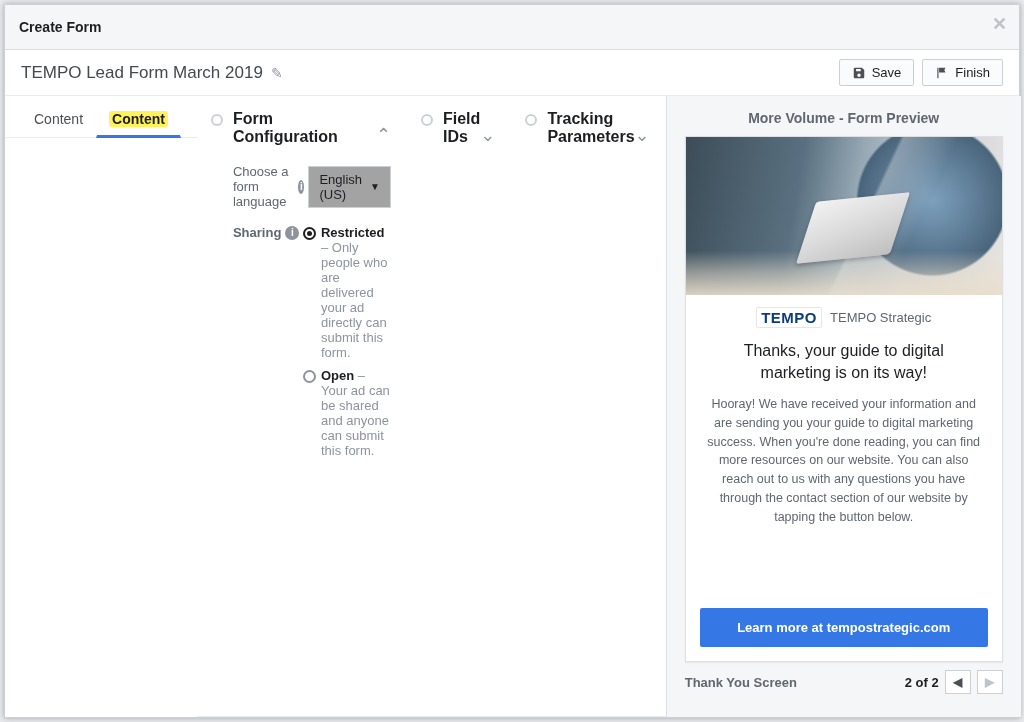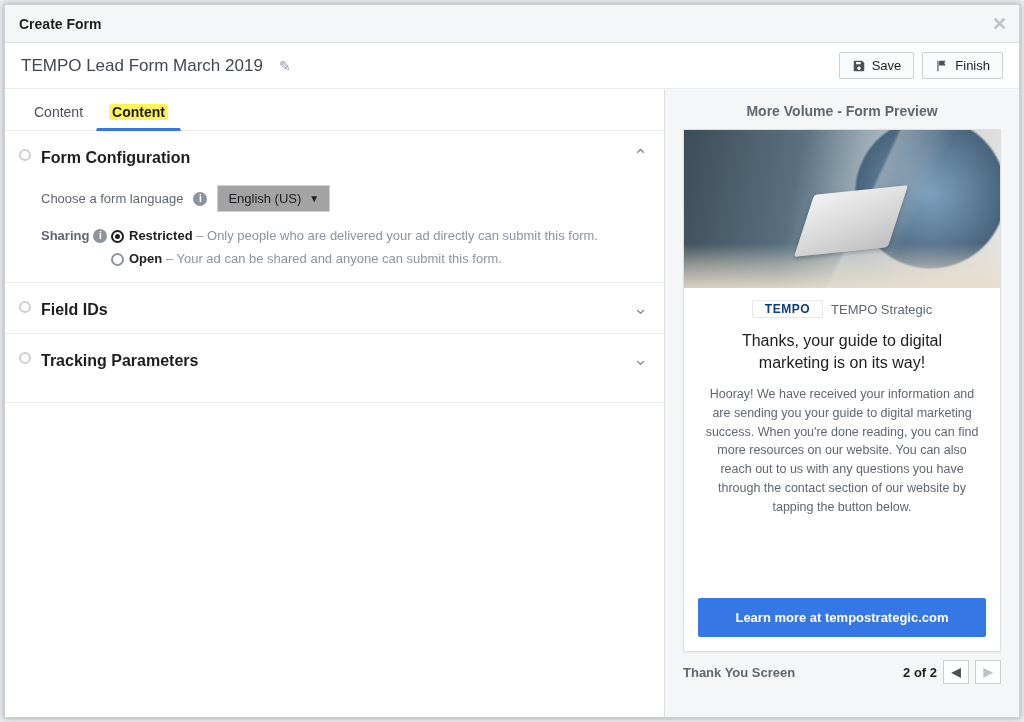--- a/index.html
+++ b/index.html
@@ -5,43 +5,43 @@
   * { box-sizing: border-box; margin: 0; padding: 0; }
   html, body { width: 1024px; height: 722px; overflow: hidden; }
   body { font-family: Helvetica, Arial, sans-serif; background: #e9ebee; color: #1d2129; }
 
   .modal {
     position: absolute; inset: 4px; background: #fff; border: 1px solid #ccd0d5;
     box-shadow: 0 0 6px rgba(0,0,0,.3); display: flex; flex-direction: column;
   }
 
   .titlebar {
-    height: 38px; background: #f5f6f7; border-bottom: 1px solid #dddfe2;
+    height: 45px; background: #f5f6f7; border-bottom: 1px solid #dddfe2;
     display: flex; align-items: center; padding: 0 14px; font-weight: 700; font-size: 14px;
     color: #1c1e21; position: relative;
   }
   .titlebar .close { position: absolute; right: 12px; top: 8px; color: #bec3c9; cursor: pointer; font-size: 18px; }
 
   .subhead {
     height: 46px; border-bottom: 1px solid #e9ebee; display: flex; align-items: center;
     padding: 0 16px; justify-content: space-between;
   }
-  .form-name { font-size: 17px; color: #444950; display: flex; align-items: center; gap: 16px; }
+  .form-name { font-size: 17px; color: #444950; display: flex; align-items: center; gap: 8px; }
   .pencil { color: #8d949e; font-size: 14px; }
   .actions { display: flex; gap: 8px; }
   .btn {
     background: #fafbfc; border: 1px solid #ccd0d5; border-radius: 2px; padding: 5px 12px;
     font-size: 13px; font-weight: 400; color: #1c1e21; display: inline-flex; align-items: center; gap: 6px;
     cursor: pointer;
   }
   .btn svg { width: 14px; height: 14px; fill: #4b4f56; }
 
   .columns { flex: 1 1 auto; display: flex; min-height: 0; }
 
-  .left { width: 724px; border-right: 1px solid #dddfe2; display: flex; flex-direction: column; }
+  .left { width: 724px; border-right: 1px solid #dddfe2; display: flex; flex-direction: row; }
   .tabs {
     display: flex; padding: 0 16px; border-bottom: 1px solid #e9ebee; height: 42px; align-items: flex-end;
   }
   .tab {
     padding: 10px 12px 8px; font-size: 14px; color: #4b4f56; cursor: pointer; border: 1px solid transparent;
     border-bottom: 3px solid transparent; margin-bottom: -1px; background: transparent;
   }
   .tab.active {
     color: #1c1e21; font-weight: 700; border-bottom: 3px solid #3578e5;
   }
@@ -54,21 +54,21 @@
     position: absolute; left: 14px; top: 18px; width: 12px; height: 12px; border: 2px solid #ccd0d5;
     border-radius: 50%; background: #fff;
   }
   .section-head {
     display: flex; justify-content: space-between; align-items: flex-end; cursor: pointer;
   }
   .section-title { font-size: 16px; font-weight: 700; color: #1c1e21; }
   .chev { color: #8d949e; font-size: 18px; }
 
   .section-body { padding-top: 18px; font-size: 13px; color: #606770; }
-  .lang-row { display: flex; align-items: center; gap: 10px; margin-bottom: 16px; }
+  .lang-row { display: flex; align-items: center; gap: 4px; margin-bottom: 16px; }
   .lang-label { color: #606770; }
   .info { display:inline-flex; width:14px; height:14px; border-radius:50%; background:#8d949e; color:#fff;
           align-items:center; justify-content:center; font-size:10px; font-weight:700; font-style: normal; }
   .select {
     border: 1px solid #ccd0d5; background: #a3a3a3; padding: 5px 10px; font-size: 13px;
     display: inline-flex; align-items: center; gap: 8px; color: #1c1e21; cursor: pointer;
   }
   .select .caret { font-size: 10px; color: #1c1e21; }
 
   .sharing {
@@ -103,22 +103,22 @@
       linear-gradient(to top, rgba(233,222,205,.9) 0%, rgba(233,222,205,.5) 14%, transparent 28%),
       linear-gradient(115deg, transparent 55%, rgba(240,240,240,.35) 56%, transparent 70%);
   }
   .hero::after{
     content:""; position:absolute; left:38%; top:38%; width:94px; height:62px;
     background:linear-gradient(160deg,#f2f2f2 0%, #d8d8d8 55%, #bfbfbf 100%);
     transform:skew(-18deg,-6deg); border-radius:3px; box-shadow:0 2px 4px rgba(0,0,0,.25);
   }
   .brand { display:flex; align-items:center; justify-content:center; gap:8px; padding:12px 10px 4px; }
   .brand .logo {
-    font-size: 12px; font-weight: 800; letter-spacing:.5px; color:#0a3d7a;
-    border:1px solid #e6e6e6; padding:1px 12px; border-radius:2px; background:#fff;
+    font-size: 15px; font-weight: 800; letter-spacing:.5px; color:#0a3d7a;
+    border:1px solid #e6e6e6; padding:1px 4px; border-radius:2px; background:#fff;
   }
   .brand-name { font-size: 13px; color:#606770; }
   .headline { font-size: 16px; color:#1c1e21; text-align:center; padding: 8px 24px 12px; line-height:1.35; }
   .bodytext { font-size: 12.5px; color:#606770; text-align:center; padding: 0 18px 18px; line-height:1.5; }
   .cta {
     margin: 64px 14px 14px; background:#3578e5; color:#fff; text-align:center; font-size:13px;
     font-weight:700; padding:12px 8px; border-radius:2px;
   }
   .preview-footer {
     width: 318px; display:flex; align-items:center; justify-content:space-between;

